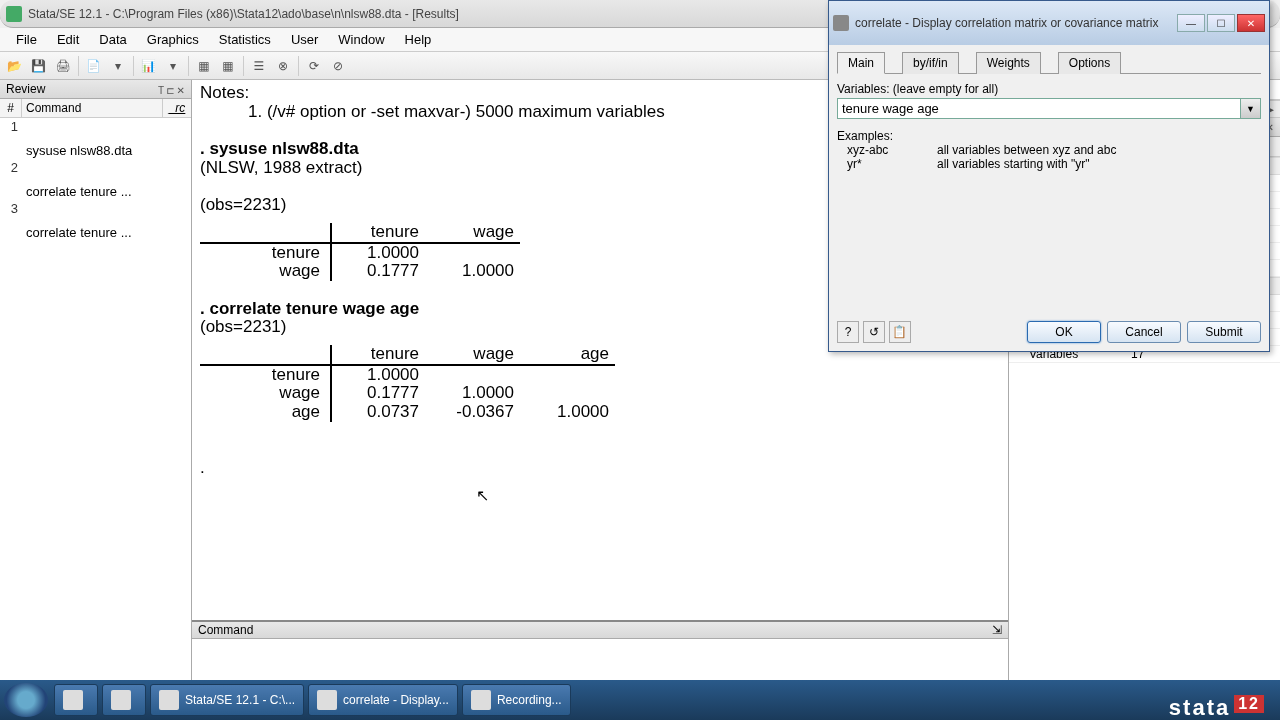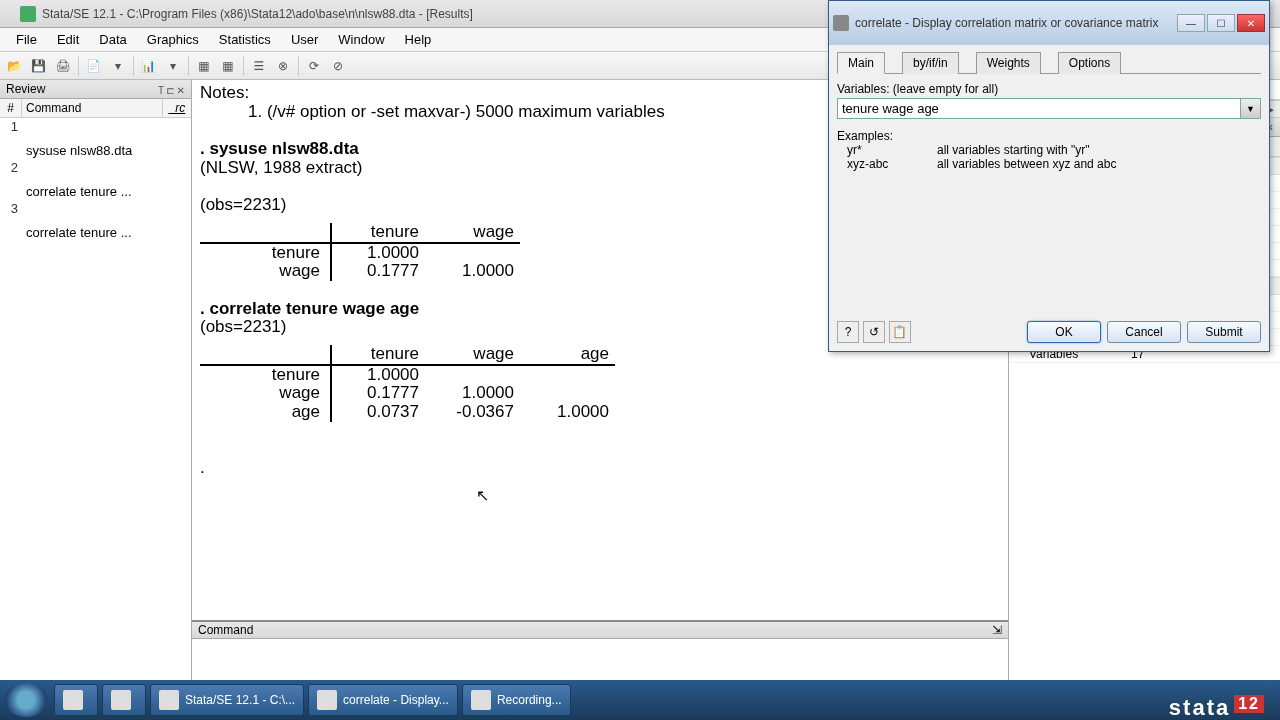--- a/index.html
+++ b/index.html
@@ -1,20 +1,20 @@
 <!DOCTYPE html>
 <html><head>
 <meta charset="utf-8">
 <style>
 * { margin: 0; padding: 0; box-sizing: border-box; font-family: "Segoe UI", Tahoma, sans-serif; }
 body { width: 1280px; height: 720px; overflow: hidden; background: #fff; position: relative; }
 
 
 .main-window { width: 1280px; height: 680px; background: #f0f0f0; position: relative; }
-.main-titlebar { height: 28px; background: linear-gradient(#e8e8e8,#d8d8d8); border-bottom: 1px solid #aaa; display: flex; align-items: center; padding: 0 20px; font-size: 12px; color: #444; }
+.main-titlebar { height: 28px; background: linear-gradient(#e8e8e8,#d8d8d8); border-bottom: 1px solid #aaa; display: flex; align-items: center; padding: 0 6px; font-size: 12px; color: #444; border-radius: 13px; }
 .main-titlebar .app-icon { width: 16px; height: 16px; background: #4a6; border-radius: 2px; margin-right: 6px; }
 .menubar { height: 24px; background: #f7f7f7; display: flex; align-items: center; padding: 0 6px; border-bottom: 1px solid #ccc; }
 .menubar span { font-size: 13px; padding: 2px 10px; cursor: default; }
 .toolbar { height: 28px; background: linear-gradient(#f8f8f8,#e8e8e8); border-bottom: 1px solid #bbb; display: flex; align-items: center; padding: 0 4px; gap: 2px; }
 .tb-btn { width: 22px; height: 22px; border: 1px solid transparent; display: flex; align-items: center; justify-content: center; font-size: 12px; color: #555; }
 .tb-sep { width: 1px; height: 20px; background: #ccc; margin: 0 2px; }
 
 .content { display: flex; height: calc(100% - 80px); }
 .review-pane { width: 192px; border-right: 1px solid #aaa; background: #fff; display: flex; flex-direction: column; }
 .review-title { background: linear-gradient(#e8e8e8,#d8d8d8); font-size: 12px; padding: 2px 6px; border-bottom: 1px solid #aaa; display: flex; justify-content: space-between; align-items: flex-end; }
@@ -357,26 +357,26 @@
       <div class="tab">Options</div>
     </div>
     <div class="field-label">Variables:  (leave empty for all)</div>
     <div class="combo">
       <input type="text" value="tenure wage age" style="">
       <div class="cbtn">▼</div>
     </div>
     <div class="examples">
       <div>Examples:</div>
       <div class="ex-row">
+          <div class="ex-k">xyz-abc</div>
+          <div>all variables between xyz and abc</div>
+        </div>
+      <div class="ex-row">
           <div class="ex-k">yr*</div>
           <div>all variables starting with "yr"</div>
-        </div>
-      <div class="ex-row">
-          <div class="ex-k">xyz-abc</div>
-          <div>all variables between xyz and abc</div>
         </div>
     </div>
   </div>
   <div class="dlg-icons">
     <div class="ic">?</div>
     <div class="ic">↺</div>
     <div class="ic">📋</div>
   </div>
   <div class="dlg-btns">
     <button class="ok">OK</button>

